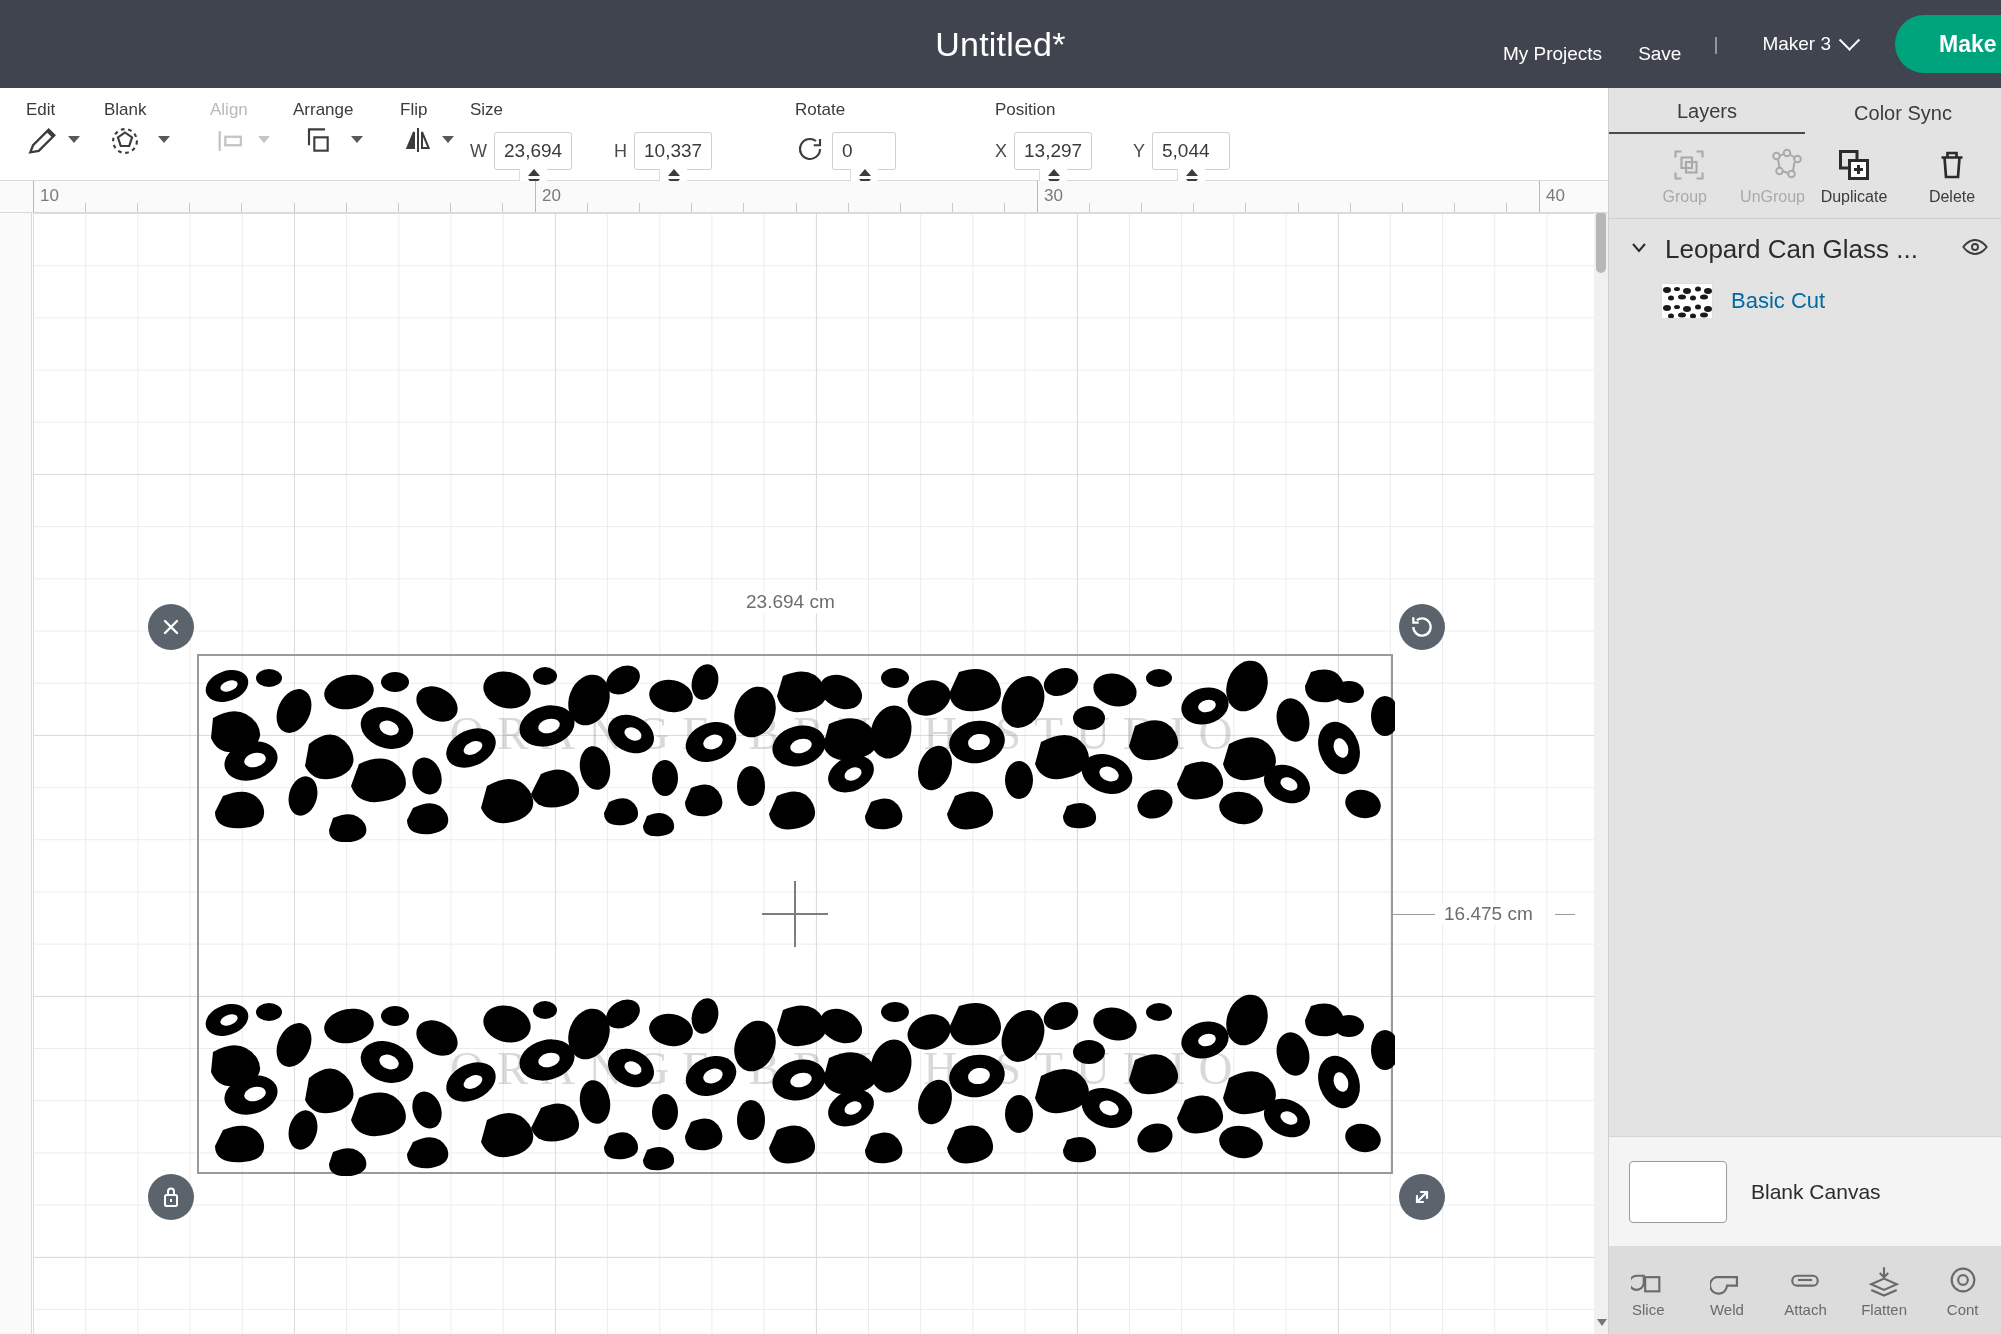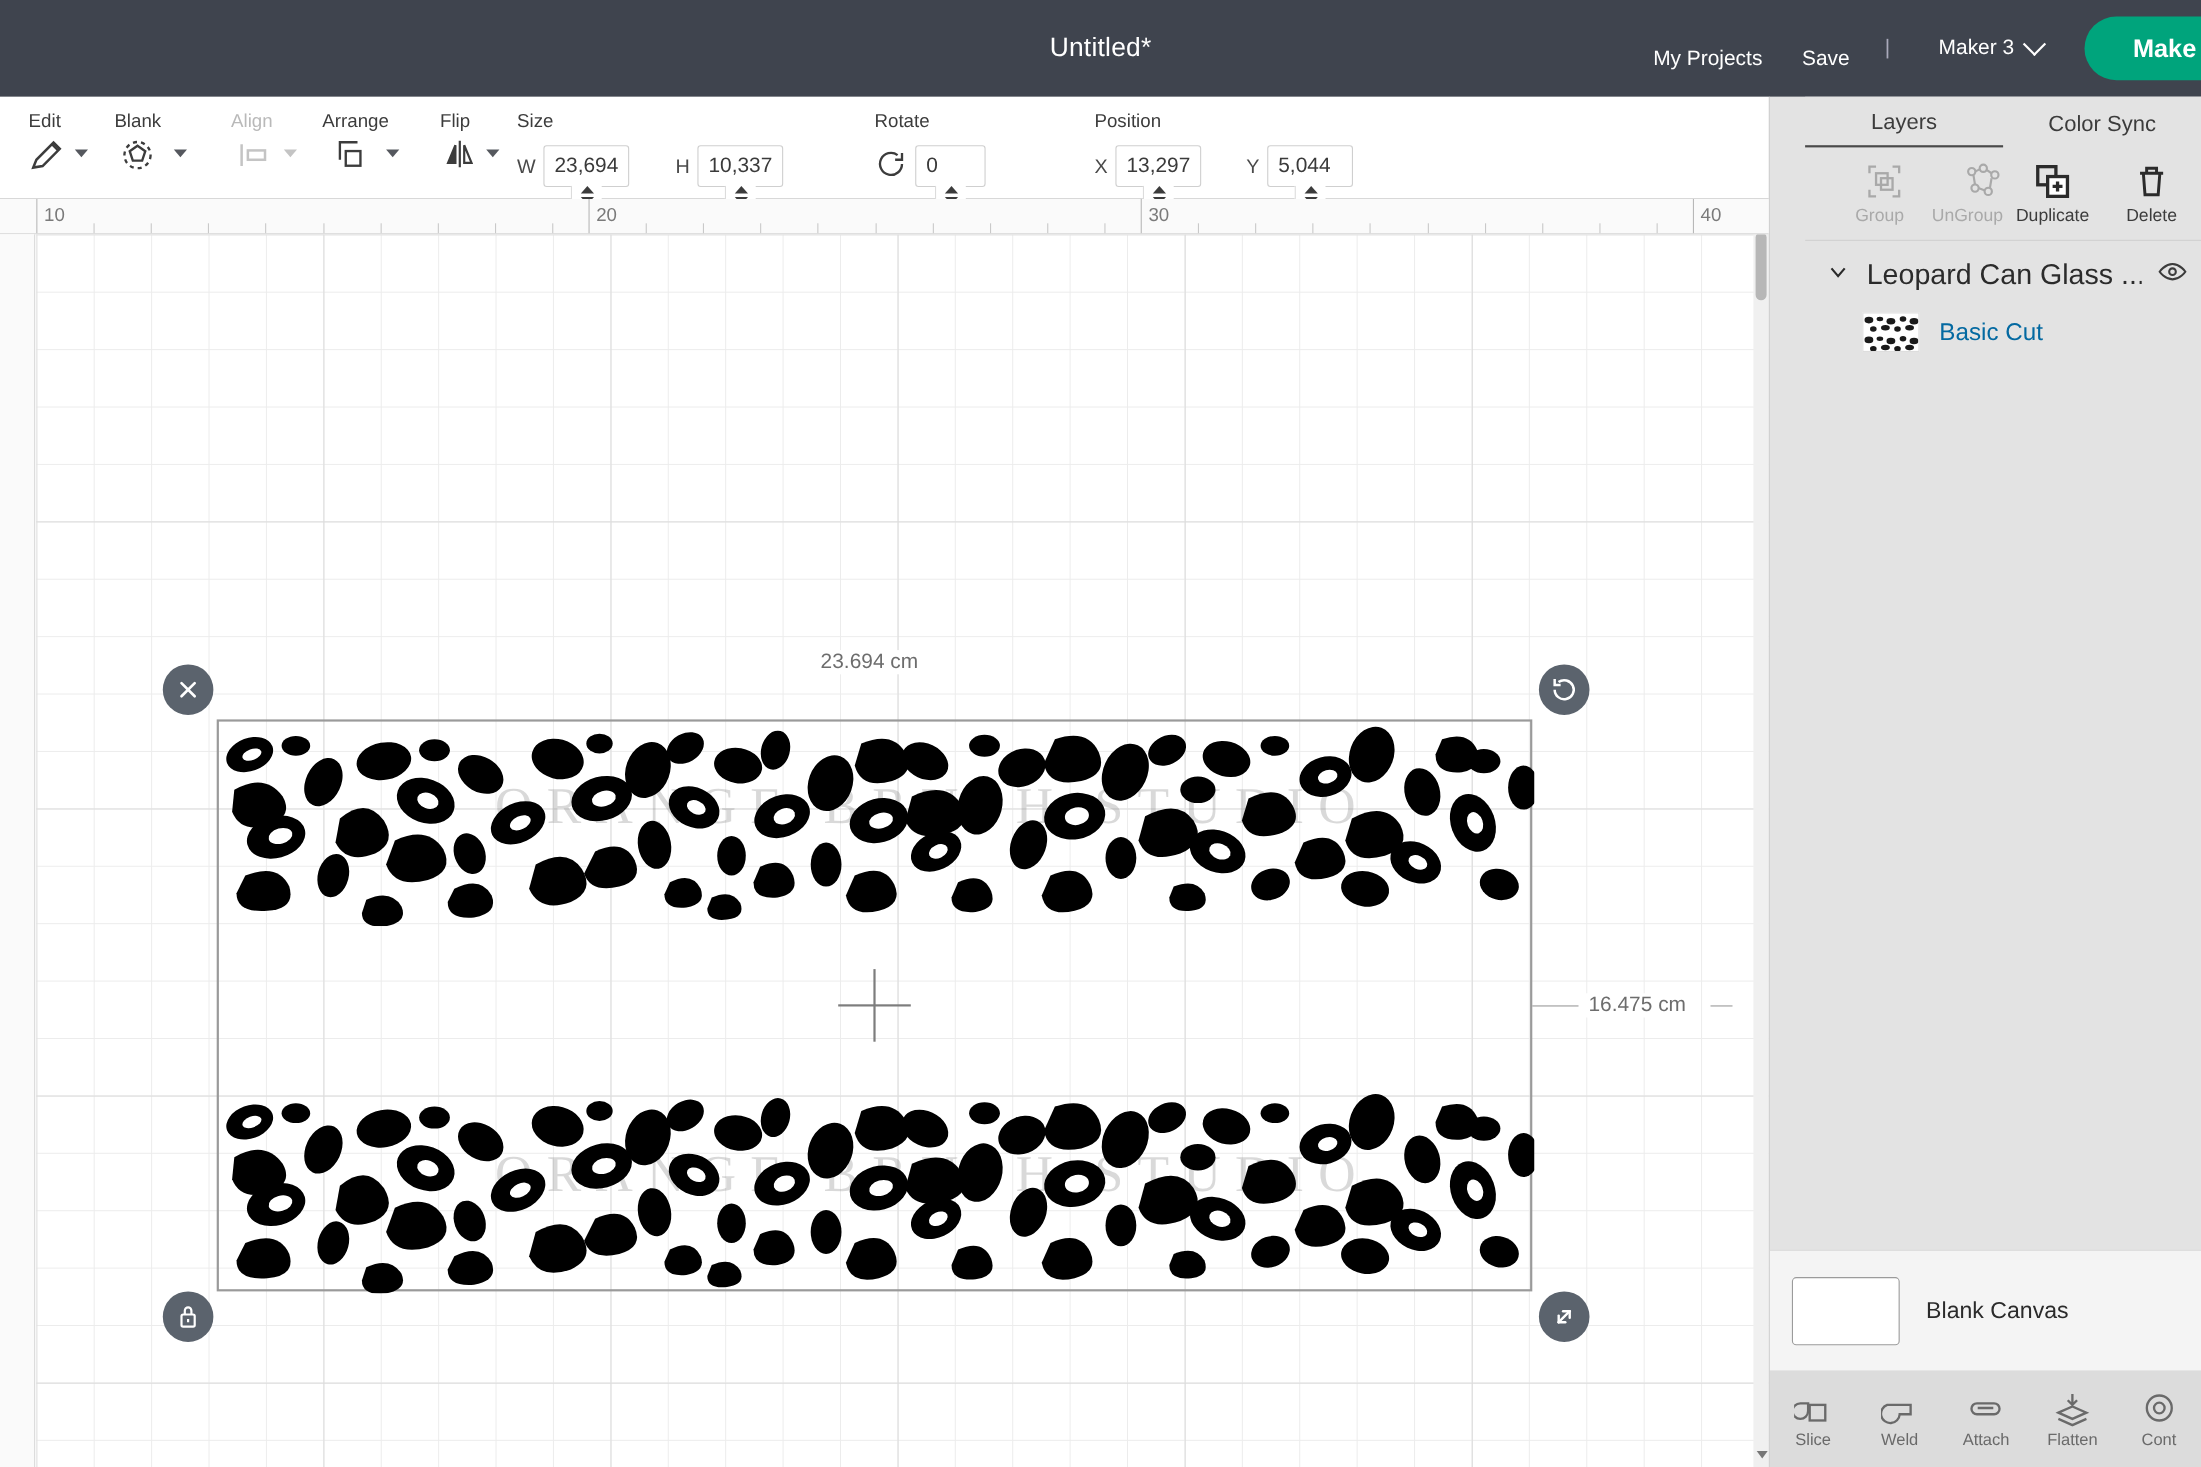--- a/index.html
+++ b/index.html
@@ -10,21 +10,21 @@
   }
   #app { position: relative; width: 2001px; height: 1334px; }
 
   
   .topbar {
     position: absolute; top: 0; left: 0; width: 2001px; height: 88px;
     background: #3f444e; display: flex; align-items: center;
   }
   .topbar-title {
     position: absolute; left: 0; right: 0; text-align: center;
-    color: #fff; font-size: 24px; letter-spacing: .2px;
+    color: #fff; font-size: 34px; letter-spacing: .2px;
   }
   .topbar-right {
     position: absolute; right: 0; top: 0; height: 88px;
     display: flex; align-items: center; gap: 0;
   }
   .tb-link {
     color: #fff; font-size: 19px; padding: 0 18px; white-space: nowrap; margin-top: 20px;
   }
   .tb-sep { color: #aab; font-size: 19px; padding: 0 14px; }
   .tb-machine {
@@ -167,21 +167,21 @@
   }
   .watermark {
     position: absolute; z-index: 3; color: rgba(130,130,130,.30);
     font-size: 47px; letter-spacing: 13px; white-space: nowrap;
     font-family: "Liberation Serif", serif;
   }
 
   
   .rpanel {
     position: absolute; top: 88px; right: 0; width: 393px; height: 1246px;
-    background: #e3e3e3; border-left: 1px solid #cfcfcf; padding-left: 32px;
+    background: #e3e3e3; border-left: 1px solid #cfcfcf;
   }
   .rtabs {
     position: relative; height: 46px; display: flex; align-items: flex-end;
     background: #e3e3e3;
   }
   .rtab {
     flex: 1; text-align: center; font-size: 20px; color: #3c3c3c;
     padding-bottom: 9px;
   }
   .rtab.active { border-bottom: 2px solid #4a4a4a; }

